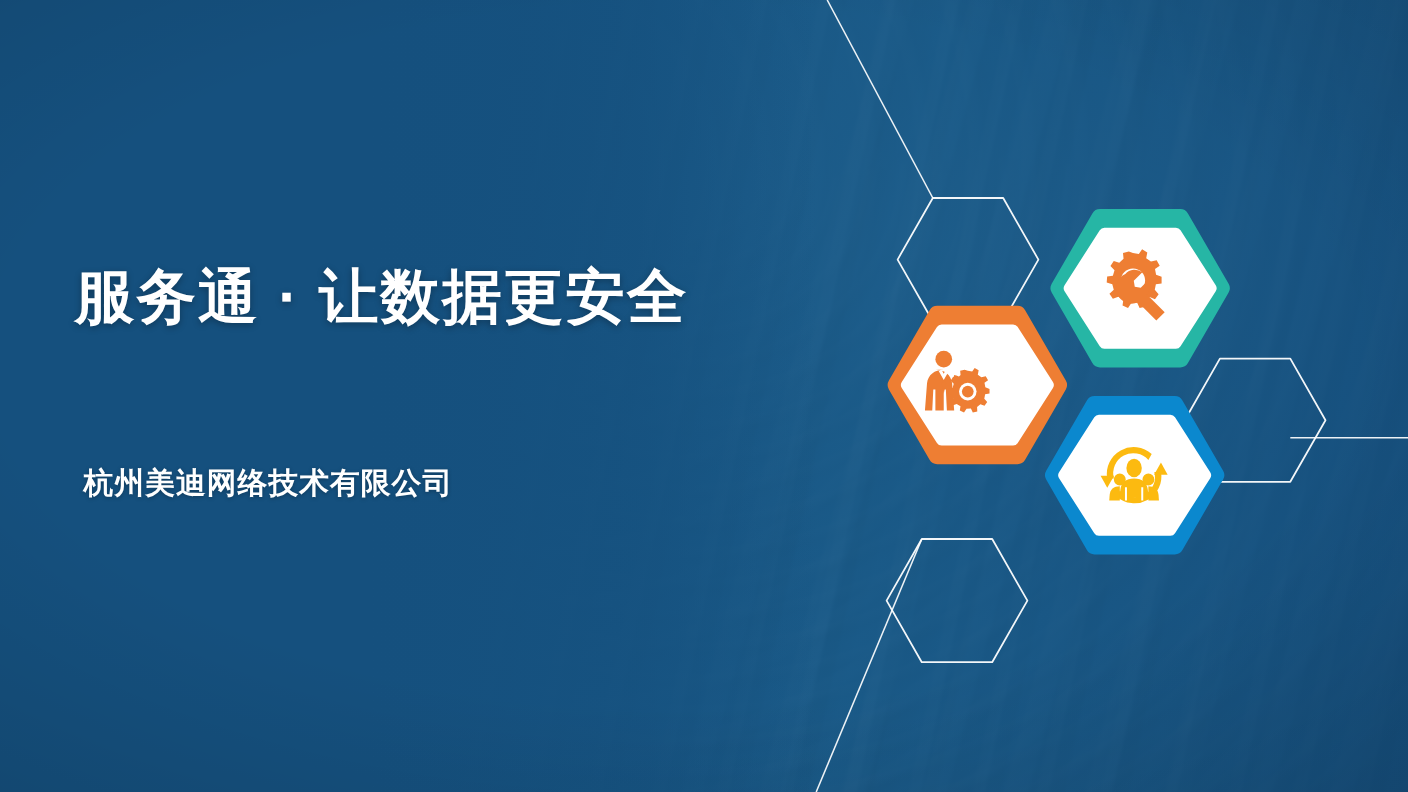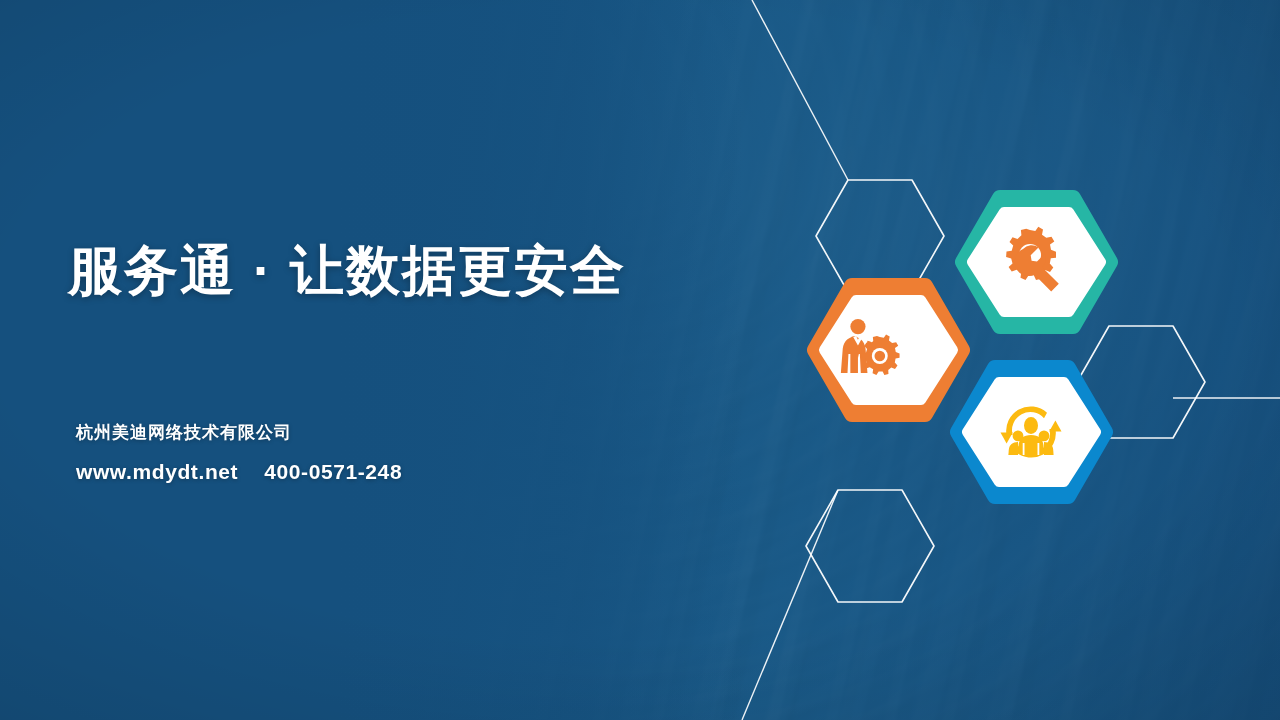--- a/index.html
+++ b/index.html
@@ -204,21 +204,21 @@
     color: #f2f6f9;
     letter-spacing: 0.5px;
     white-space: nowrap;
     text-shadow: 0 1px 5px rgba(0,0,0,0.28);
   }
 
   .company {
     position: absolute;
     top: 421px;
     left: 8px;
-    font-size: 17px;
+    font-size: 27px;
     font-weight: 700;
     color: #ffffff;
     letter-spacing: 1px;
     white-space: nowrap;
     text-shadow: 0 1px 4px rgba(0,0,0,0.3);
   }
 
   .contact {
     position: absolute;
     top: 460px;
@@ -358,18 +358,15 @@
       </g>
     </svg>
   </div>
 
   <div class="content">
     <div class="title">服务通 · 让数据更安全</div>
 
 
     <div class="company">杭州美迪网络技术有限公司</div>
 
-    <div class="contact">
-      <span class="web">www.mdydt.net</span><span class="phone">400-0571-248</span>
-    </div>
   </div>
 
 </div>
 
 </body></html>

